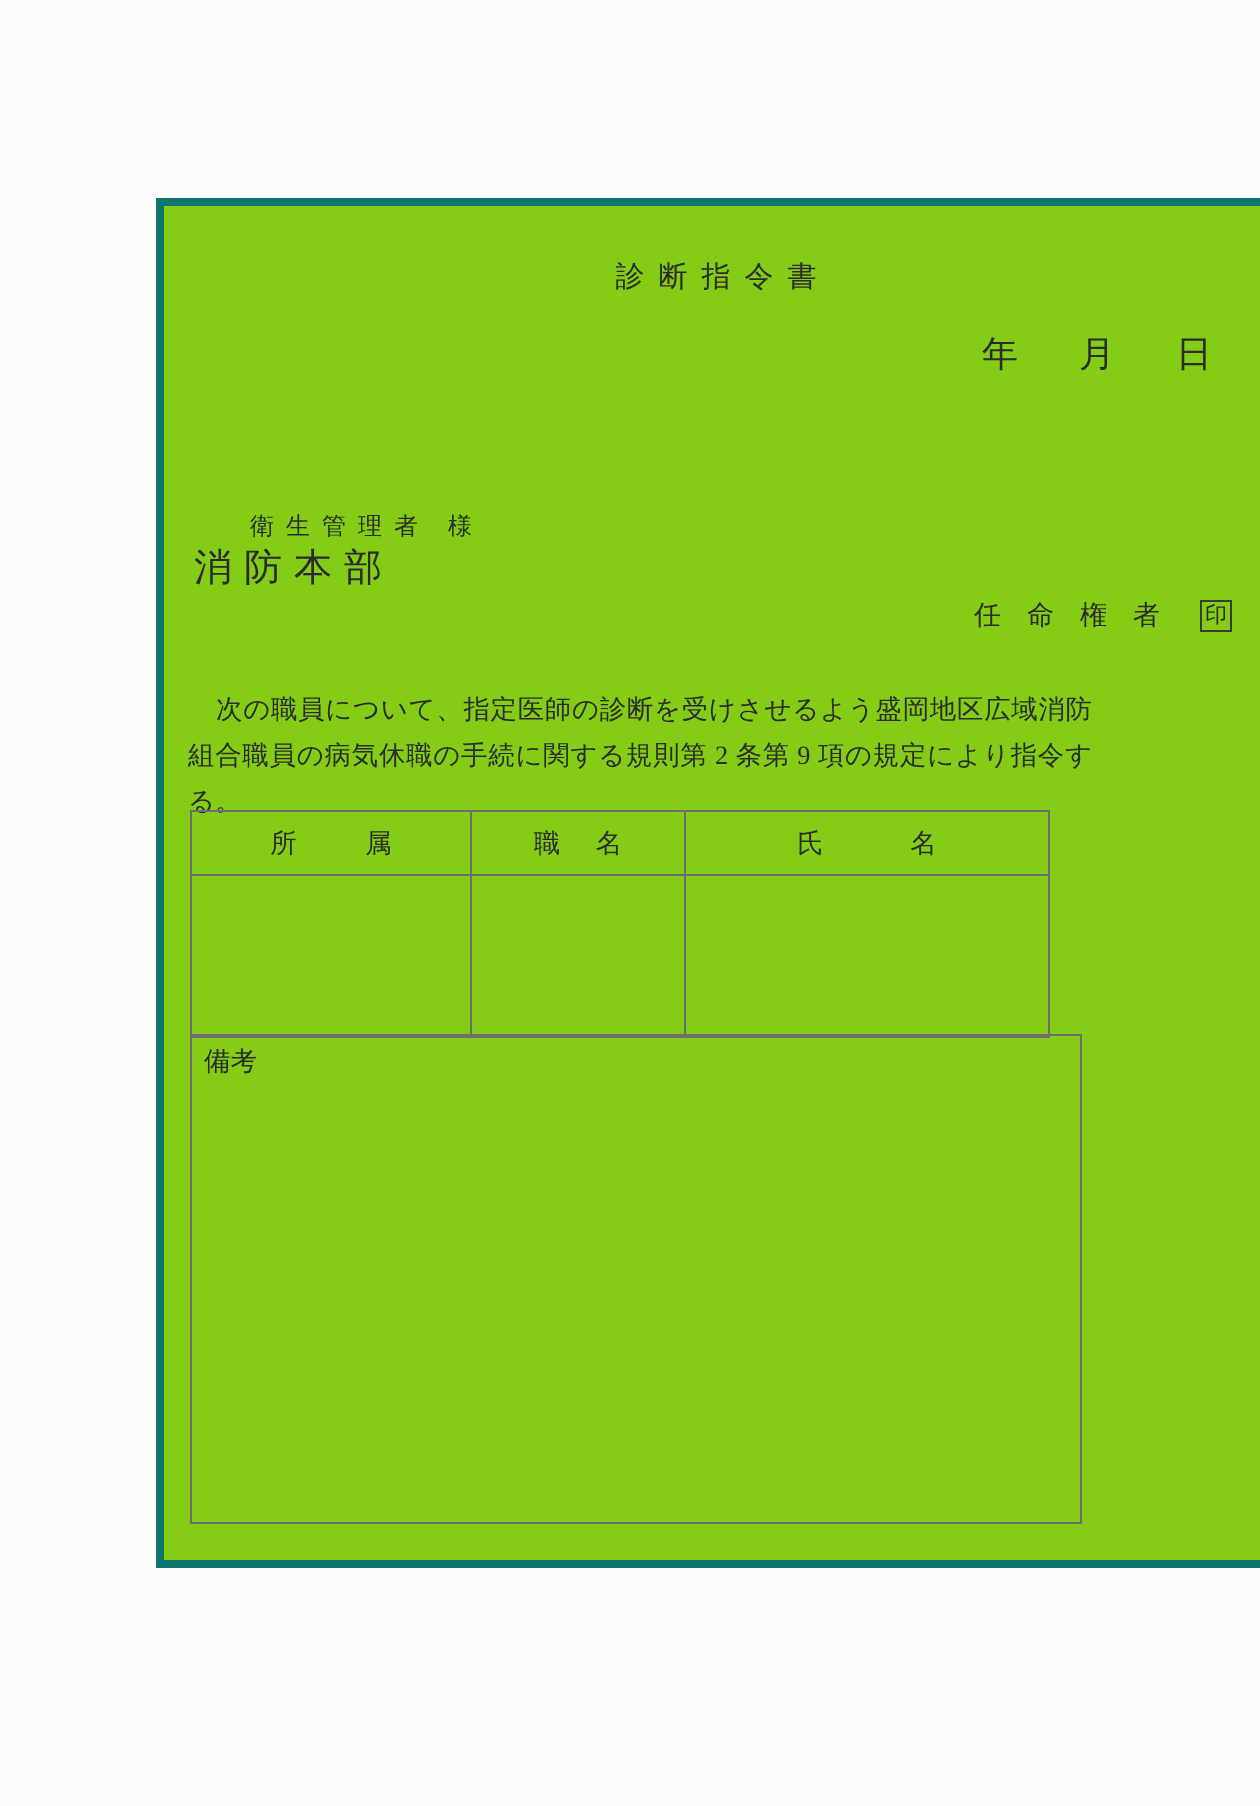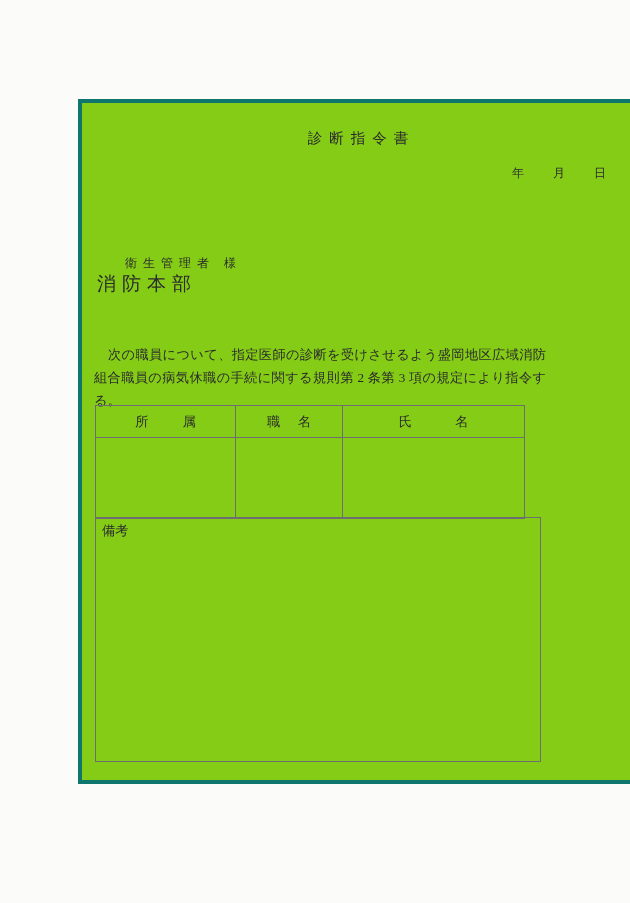--- a/index.html
+++ b/index.html
@@ -58,21 +58,21 @@
     letter-spacing: 7px;
     text-indent: 7px;
     white-space: nowrap;
   }
 
   
   .date-line {
     position: absolute;
     right: 28px;
     top: 62px;
-    font-size: 12px;
+    font-size: 18px;
     white-space: nowrap;
   }
   .date-line .seg { display: inline-block; }
   .date-line .seg + .seg { margin-left: 26px; }
 
   
   .addr-org {
     position: absolute;
     left: 15px;
     top: 124px;
@@ -200,22 +200,26 @@
     <div class="date-line">
       <span class="seg">年</span>
       <span class="seg">月</span>
       <span class="seg">日</span>
     </div>
 
     <div class="addr-org">消防本部</div>
 
     <div class="addr-person">衛生管理者 様</div>
 
-
-    <div class="body-text">次の職員について、指定医師の診断を受けさせるよう盛岡地区広域消防組合職員の病気休職の手続に関する規則第 2 条第 3 項の規定により指令する。</div>
+    <div class="issuer">
+      <span class="issuer-label">任命権者</span>
+      <span class="seal-box">印</span>
+    </div>
+
+    <div class="body-text">次の職員について、指定医師の診断を受けさせるよう盛岡地区広域消防組合職員の病気休職の手続に関する規則第 2 条第 9 項の規定により指令する。</div>
 
     <table class="person-table">
       <colgroup>
         <col class="col-a">
           <col class="col-b">
           <col class="col-c">
       </colgroup>
       <tbody>
         <tr>
           <td class="th-cell">

